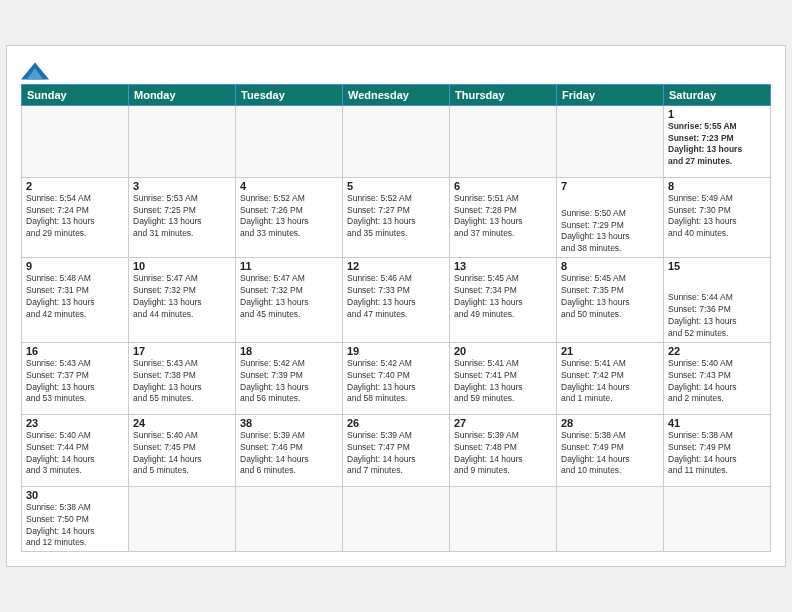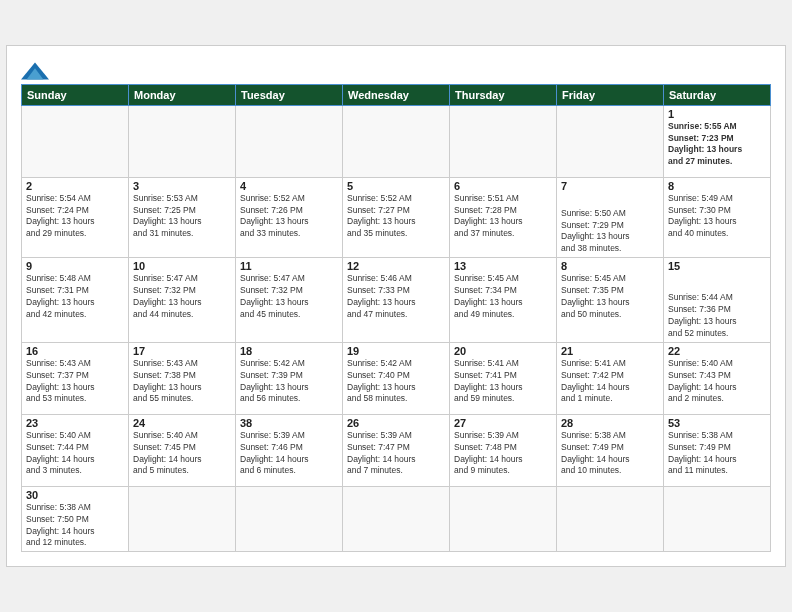--- a/index.html
+++ b/index.html
@@ -61,21 +61,21 @@
     .location-title {
       font-size: 13px;
       color: #444;
     }
     .calendar-grid {
       width: 100%;
       border-collapse: collapse;
       margin-top: 4px;
     }
     .calendar-grid th {
-      background: #14532d;
+      background: #0f766e;
       color: white;
       font-size: 11px;
       font-weight: bold;
       text-align: left;
       padding: 4px 5px;
       border: 1px solid #4a8fd0;
     }
     .calendar-grid td {
       border: 1px solid #ccc;
       vertical-align: top;
@@ -344,21 +344,21 @@
 and 9 minutes.</div>
           </td>
           <td>
             <span class="day-number">28</span>
             <div class="day-info" style="white-space: pre-line;">Sunrise: 5:38 AM
 Sunset: 7:49 PM
 Daylight: 14 hours
 and 10 minutes.</div>
           </td>
           <td>
-            <span class="day-number">53</span>
+            <span class="day-number">41</span>
             <div class="day-info" style="white-space: pre-line;">Sunrise: 5:38 AM
 Sunset: 7:49 PM
 Daylight: 14 hours
 and 11 minutes.</div>
           </td>
         </tr>
         <tr class="last-row">
           <td>
             <span class="day-number">30</span>
             <div class="day-info" style="white-space: pre-line;">Sunrise: 5:38 AM

